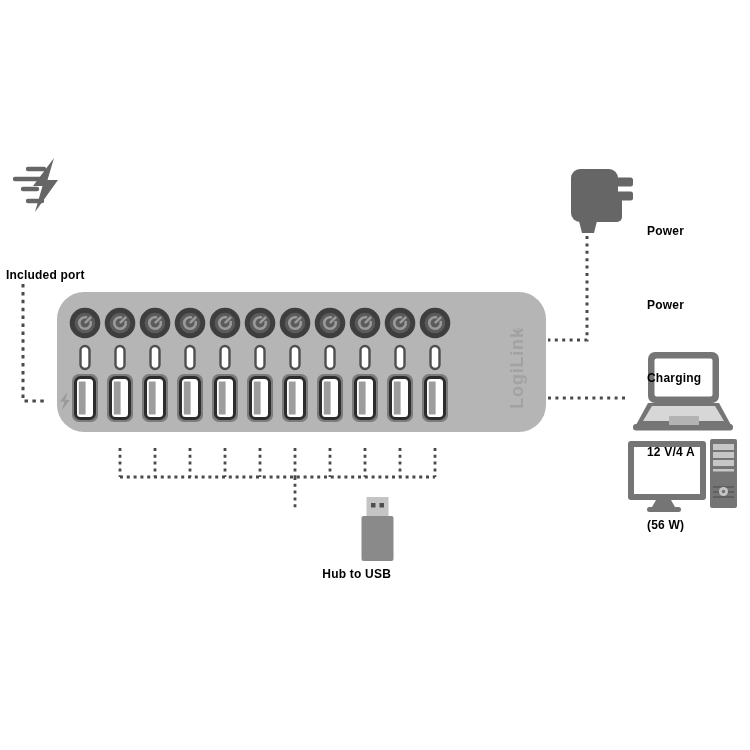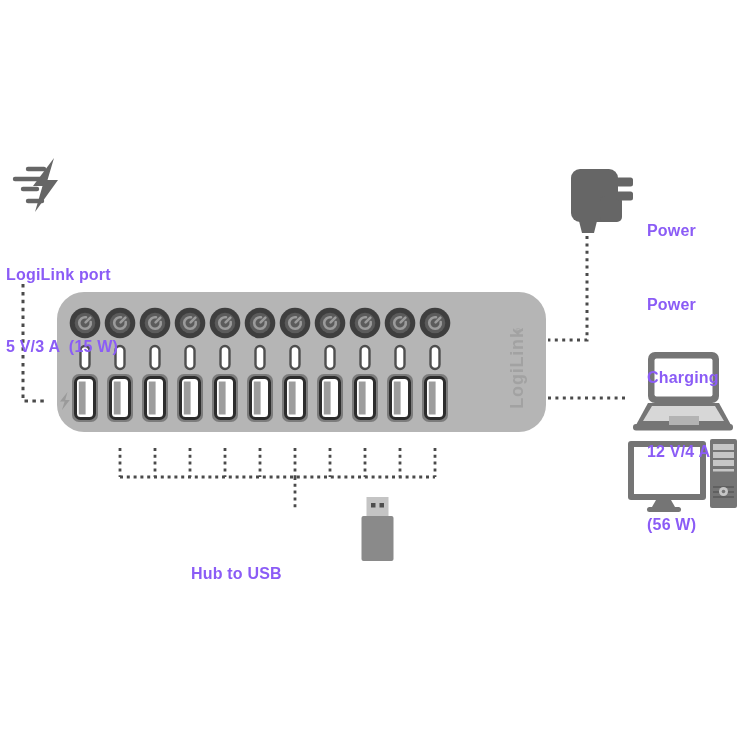--- a/index.html
+++ b/index.html
@@ -1,23 +1,23 @@
 <!DOCTYPE html>
 <html><head>
 <meta charset="utf-8">
 <style>
   html,body{margin:0;padding:0;background:#ffffff;}
   .stage{position:relative;width:750px;height:750px;background:#ffffff;overflow:hidden;
          font-family:"Liberation Sans",sans-serif;}
   .stage svg{position:absolute;left:0;top:0;}
-  .label{position:absolute;font-weight:bold;color:#8b5cf6;font-size:16px;line-height:24px;
+  .label{position:absolute;font-weight:bold;color:#000000;font-size:12px;line-height:24px;
          letter-spacing:0.2px;white-space:pre;}
   .label div{white-space:pre;}
   .ps-label{line-height:24.5px;}
-  .center-label{text-align:left;line-height:24px;}
+  .center-label{text-align:right;line-height:24px;}
   .brand-text{font:bold 18px "Liberation Sans",sans-serif;letter-spacing:0.8px;}
   .brand-mark{font:bold 8px "Liberation Sans",sans-serif;}
 </style>
 </head>
 <body>
 
 <div class="stage">
 
 <svg width="750" height="750" viewBox="0 0 750 750">
   <defs>
@@ -145,22 +145,21 @@
 
   <g>
     <rect x="366.5" y="497" width="22" height="20" fill="#c4c4c4"></rect>
     <rect x="371" y="503" width="4.5" height="4.5" fill="#4e4e4e"></rect>
     <rect x="379.5" y="503" width="4.5" height="4.5" fill="#4e4e4e"></rect>
     <rect x="361.5" y="516" width="32" height="45" rx="2" fill="#8a8a8a"></rect>
   </g>
 </svg>
 
 <div class="label" style="left:6px;top:215px;">
-  <div>LogiLink port</div>
-  <div>5 V/3 A  (15 W)</div>
+  <div>Included port</div>
 </div>
 
 <div class="label ps-label" style="left:647px;top:170px;">
   <div>Power</div>
   <div>Power</div>
   <div>Charging</div>
   <div>12 V/4 A</div>
   <div>(56 W)</div>
 </div>
 

